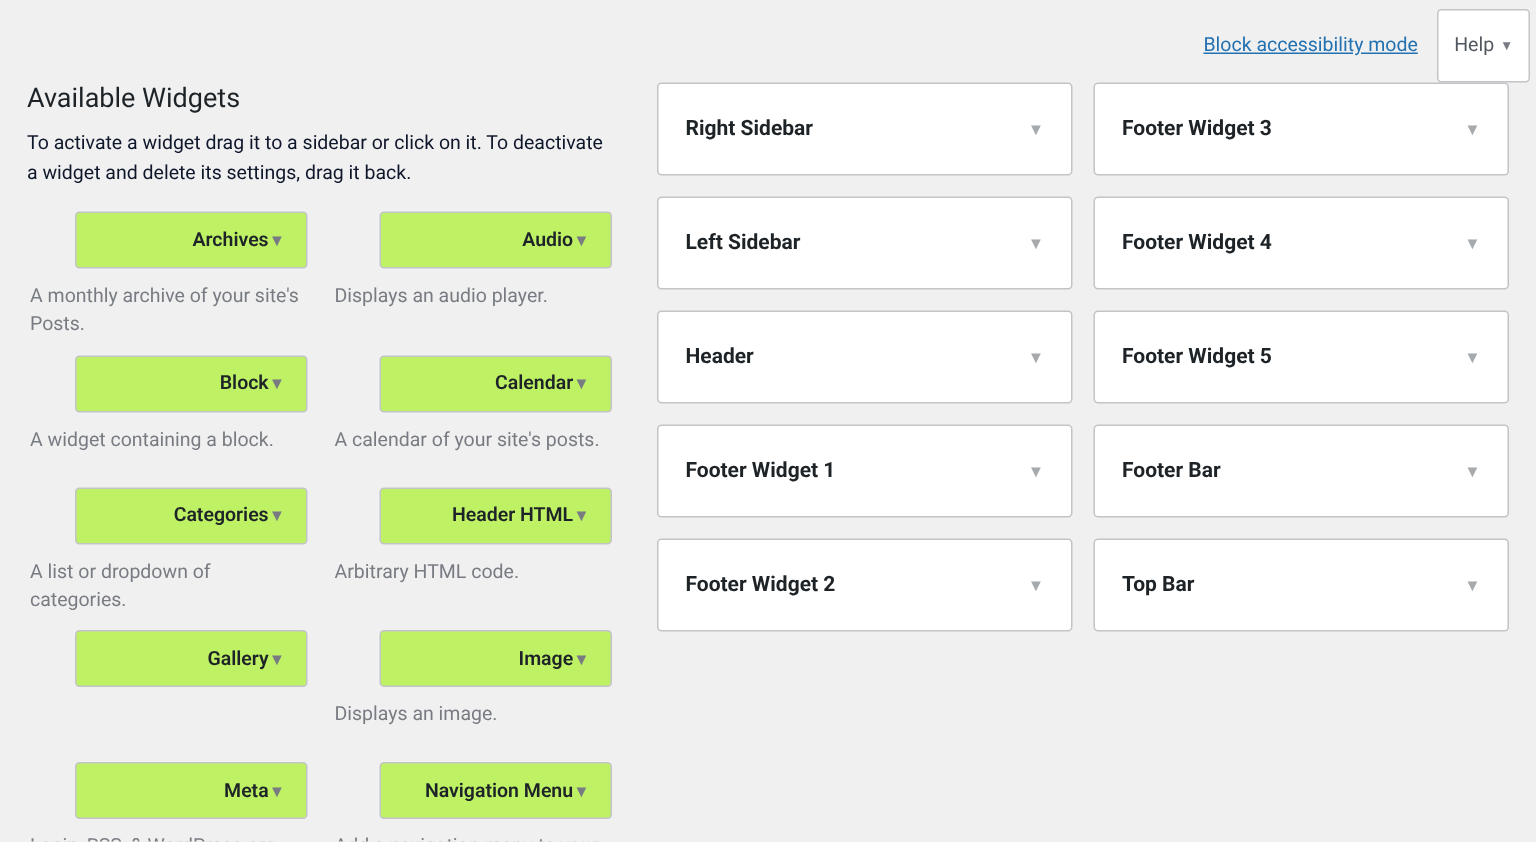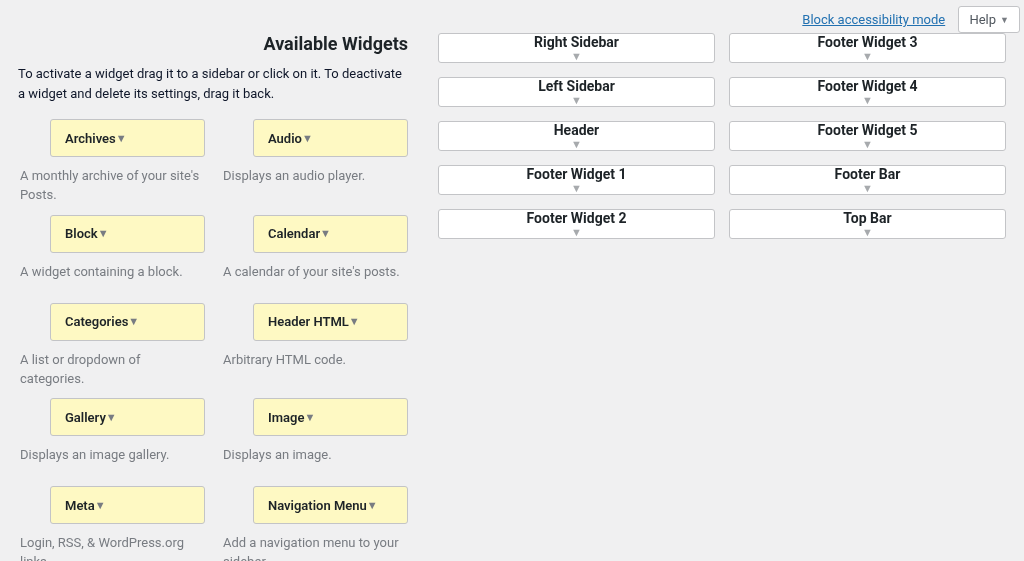--- a/index.html
+++ b/index.html
@@ -23,21 +23,21 @@
     margin-right: 10px;
     cursor: pointer;
   }
   .help-btn {
     display: inline-flex;
     align-items: center;
     gap: 4px;
     background: #fff;
     border: 1px solid #c3c4c7;
     border-radius: 3px;
-    padding: 5px 10px;
+    padding: 16px 10px;
     font-size: 13px;
     color: #50575e;
     cursor: pointer;
   }
   .help-btn .caret {
     font-size: 9px;
     color: #787c82;
   }
   .page-header {
     display: flex;
@@ -58,47 +58,46 @@
     background: #fff;
     border-radius: 3px;
     padding: 4px 10px;
     font-size: 13px;
     cursor: pointer;
   }
   .columns { display: flex; gap: 30px; align-items: flex-start; }
   .left-col { width: 390px; flex-shrink: 0; }
   .left-col h2 {
     font-size: 18px;
-    font-weight: 700;
+    font-weight: 400;
     margin-bottom: 10px;
-    text-align: right;
   }
   .left-col .desc {
     font-size: 13px;
     color: #0f172a;
     line-height: 1.5;
     margin-bottom: 16px;
   }
   .available-grid {
     display: grid;
     grid-template-columns: 1fr 1fr;
     gap: 10px 16px;
   }
   .widget {
     display: flex;
     flex-direction: column;
   }
   .widget-card {
-    background: #fef9c3;
+    background: #bef264;
     border: 1px solid #c3c4c7;
     border-radius: 3px;
     height: 38px;
     display: flex;
     align-items: center;
-    justify-content: flex-start;
+    justify-content: flex-end;
     padding: 0 14px;
     cursor: move;
     margin-left: 32px;
   }
   .widget-card .label {
     font-size: 13px;
     font-weight: 600;
     color: #1d2327;
   }
   .widget-card .caret {
@@ -115,27 +114,26 @@
   .right-col {
     flex: 1;
     display: grid;
     grid-template-columns: 1fr 1fr;
     gap: 14px;
   }
   .area-card {
     background: #fff;
     border: 1px solid #c3c4c7;
     border-radius: 3px;
-    height: 30px;
+    height: 62px;
     display: flex;
     align-items: center;
     justify-content: space-between;
     padding: 0 18px;
     cursor: pointer;
-    flex-direction: column;
   }
   .area-card .label {
     font-size: 14px;
     font-weight: 700;
     color: #1d2327;
   }
   .area-card .caret {
     color: #a7aaad;
     font-size: 11px;
   }
@@ -200,21 +198,20 @@
             <span class="label">Header HTML</span>
             <span class="caret">▼</span>
           </div>
           <div class="widget-desc">Arbitrary HTML code.</div>
         </div>
         <div class="widget">
           <div class="widget-card">
             <span class="label">Gallery</span>
             <span class="caret">▼</span>
           </div>
-          <div class="widget-desc">Displays an image gallery.</div>
         </div>
         <div class="widget">
           <div class="widget-card">
             <span class="label">Image</span>
             <span class="caret">▼</span>
           </div>
           <div class="widget-desc">Displays an image.</div>
         </div>
         <div class="widget">
           <div class="widget-card">

